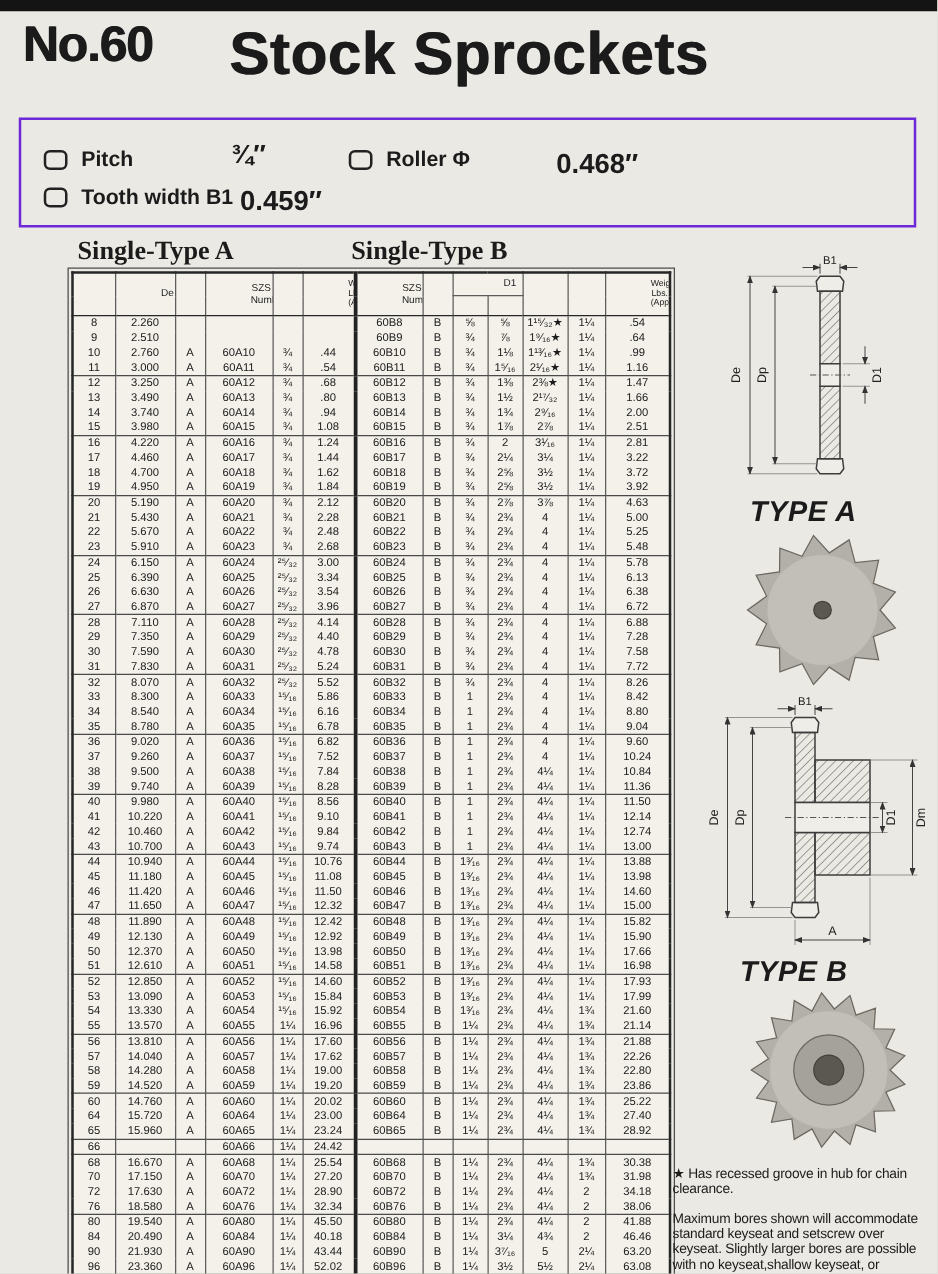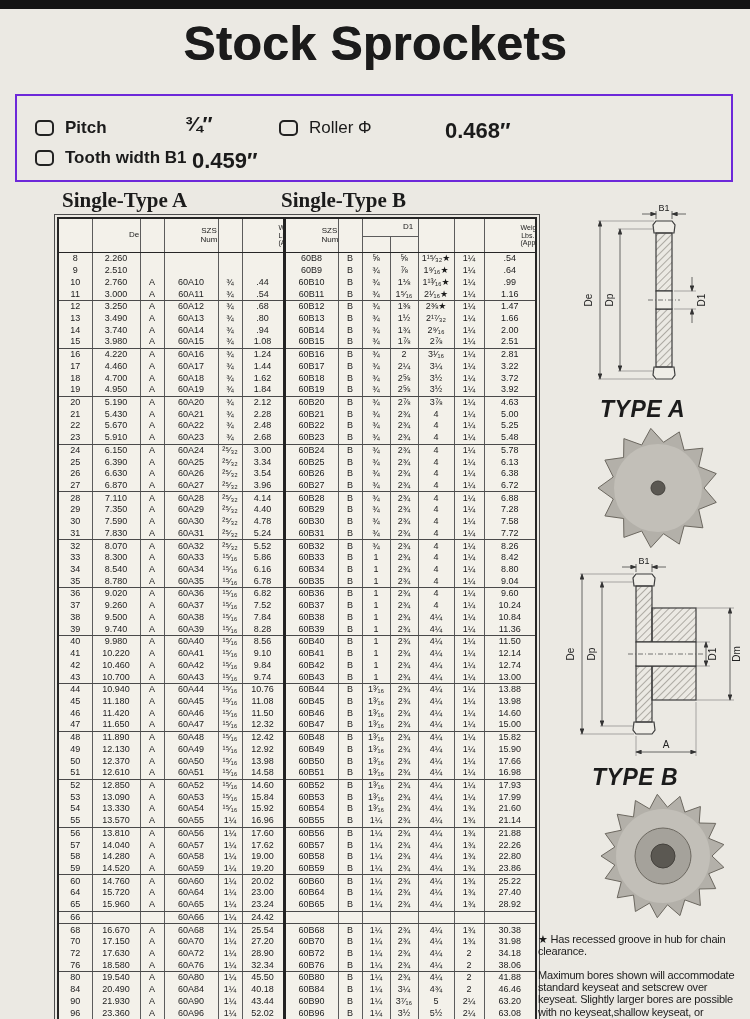--- a/index.html
+++ b/index.html
@@ -5,21 +5,21 @@
   html,body{margin:0;padding:0;background:#d8d6d1;}
   .sheet{position:relative;width:750px;height:1019px;background:#ebe9e3;overflow:hidden;
          font-family:"Liberation Sans",sans-serif;color:#1b1b1b;}
   .topbar{position:absolute;left:0;top:0;width:750px;height:9px;background:#141414;}
   .brand{position:absolute;left:18px;top:14px;font-size:40px;font-weight:bold;letter-spacing:-1px;
          text-shadow:0.7px 0 0 currentColor;}
   .title{position:absolute;left:150px;top:16px;width:450px;text-align:center;font-size:48px;
          font-weight:bold;letter-spacing:0.5px;text-shadow:0.8px 0 0 currentColor;}
   .specbox{position:absolute;left:15px;top:94px;width:714px;height:84px;border:2px solid #6d28d9;}
   .spec-item{position:absolute;display:flex;align-items:center;gap:11px;font-size:17px;font-weight:bold;}
-  .spec-item.light{font-weight:normal;padding-left:12px;}
+  .spec-item.light{font-weight:bold;padding-left:12px;}
   .chk{display:inline-block;width:15px;height:12px;border:2px solid #222;border-radius:5px;background:transparent;}
   .spec-val{position:absolute;font-size:22px;font-weight:bold;}
   .frac-big{font-size:21px;}
   .sectionhead{position:absolute;top:188px;font-family:"Liberation Serif",serif;font-weight:bold;font-size:21px;}
   #sh-a{left:62px;} #sh-b{left:281px;}
 
   .maintable{position:absolute;left:57px;top:217px;width:478px;border-collapse:collapse;table-layout:fixed;
              background:#f3f1ea;border:2px solid #262626;outline:1px solid #4c4c4c;outline-offset:2px;}
   .maintable th,.maintable td{border-right:1px solid #5c5c5c;padding:0;text-align:center;vertical-align:middle;
              overflow:hidden;white-space:nowrap;}
@@ -43,20 +43,21 @@
   #typeA-label{left:600px;top:396px;} #typeB-label{left:592px;top:764px;}
   #notes{position:absolute;left:538px;top:933px;width:208px;font-size:11px;line-height:1.12;letter-spacing:-0.2px;}
   #notes p{margin:0 0 11px 0;}
   svg text{font-family:"Liberation Sans",sans-serif;fill:#222;}
 </style>
 </head>
 <body>
 
 <div class="sheet">
   <div class="topbar"></div>
+  <div class="brand">No.60</div>
   <div class="title">Stock Sprockets</div>
 
   <div class="specbox">
     <div class="spec-item" style="left:18px;top:22px">
       <span class="chk"></span>
       <span>Pitch</span>
     </div>
     <span class="spec-val frac-big" style="left:168px;top:16px">¾″</span>
     <div class="spec-item light" style="left:250px;top:22px">
       <span class="chk"></span>

